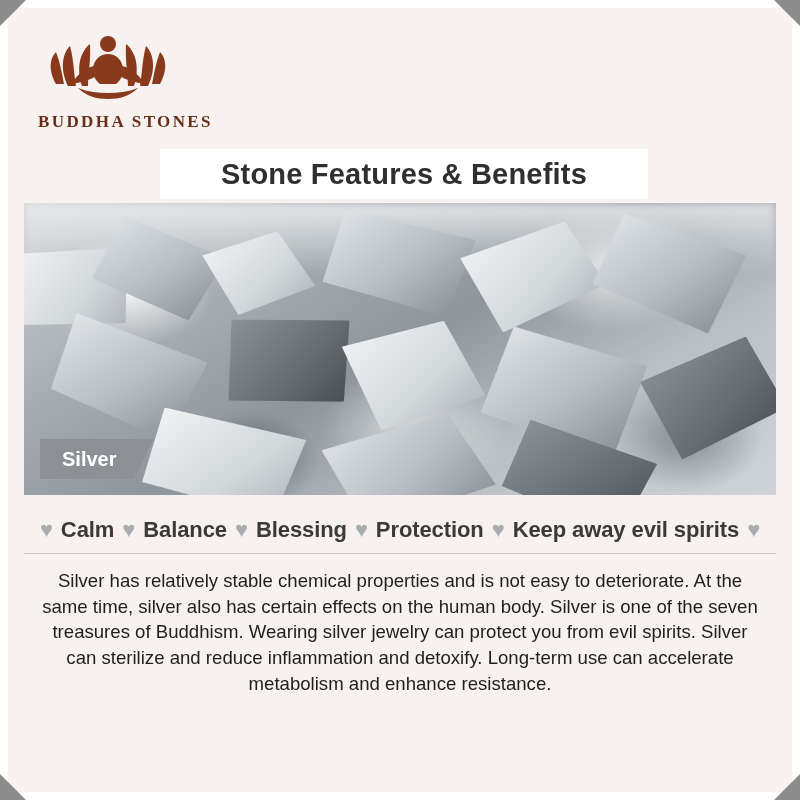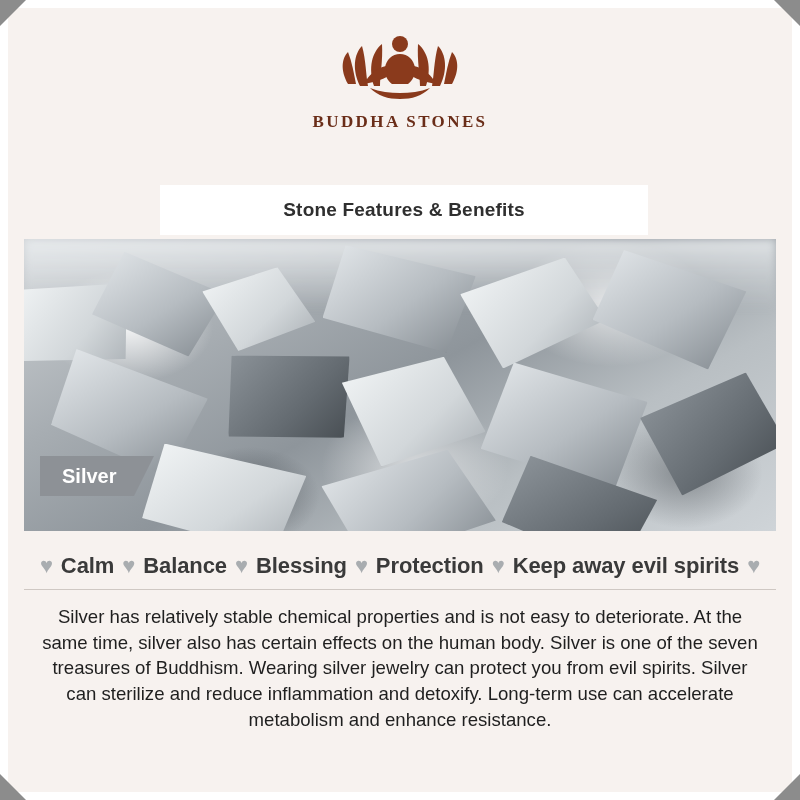--- a/index.html
+++ b/index.html
@@ -56,28 +56,28 @@
     left: 8px;
     width: 784px;
     height: 784px;
     background: #f7f2ef;
     overflow: hidden;
   }
 
   
   .brand {
     position: relative;
-    height: 177px;
+    height: 141px;
     background: #f7f2ef;
     display: flex;
     flex-direction: column;
-    align-items: center;
     justify-content: flex-start;
     padding-top: 18px;
     box-sizing: border-box;
+    padding-left: 30px;
   }
   .brand-logo {
     width: 140px;
     height: 84px;
     display: block;
   }
   .brand-name {
     font-size: 17px;
     letter-spacing: 2.4px;
     font-weight: bold;
@@ -96,21 +96,21 @@
     left: 152px;
     top: 0;
     width: 488px;
     height: 50px;
     background: #ffffff;
     display: flex;
     align-items: center;
     justify-content: center;
   }
   .title-bar .title-text {
-    font-size: 19px;
+    font-size: 29px;
     font-weight: bold;
     color: #2f2f2f;
     letter-spacing: 0.2px;
   }
 
   
   .hero {
     position: relative;
     margin: 0 16px;
     height: 292px;
@@ -146,21 +146,21 @@
     height: 70px;
     top: 0;
     background: linear-gradient(180deg, rgba(236,239,241,0.85), rgba(236,239,241,0.0));
     filter: blur(4px);
   }
 
   
   .stone-label {
     position: absolute;
     left: 16px;
-    bottom: 35px;
+    bottom: 16px;
     height: 40px;
     padding: 0 18px 0 22px;
     background: #8d9196;
     color: #ffffff;
     font-size: 20px;
     font-weight: bold;
     display: flex;
     align-items: center;
     z-index: 3;
   }

